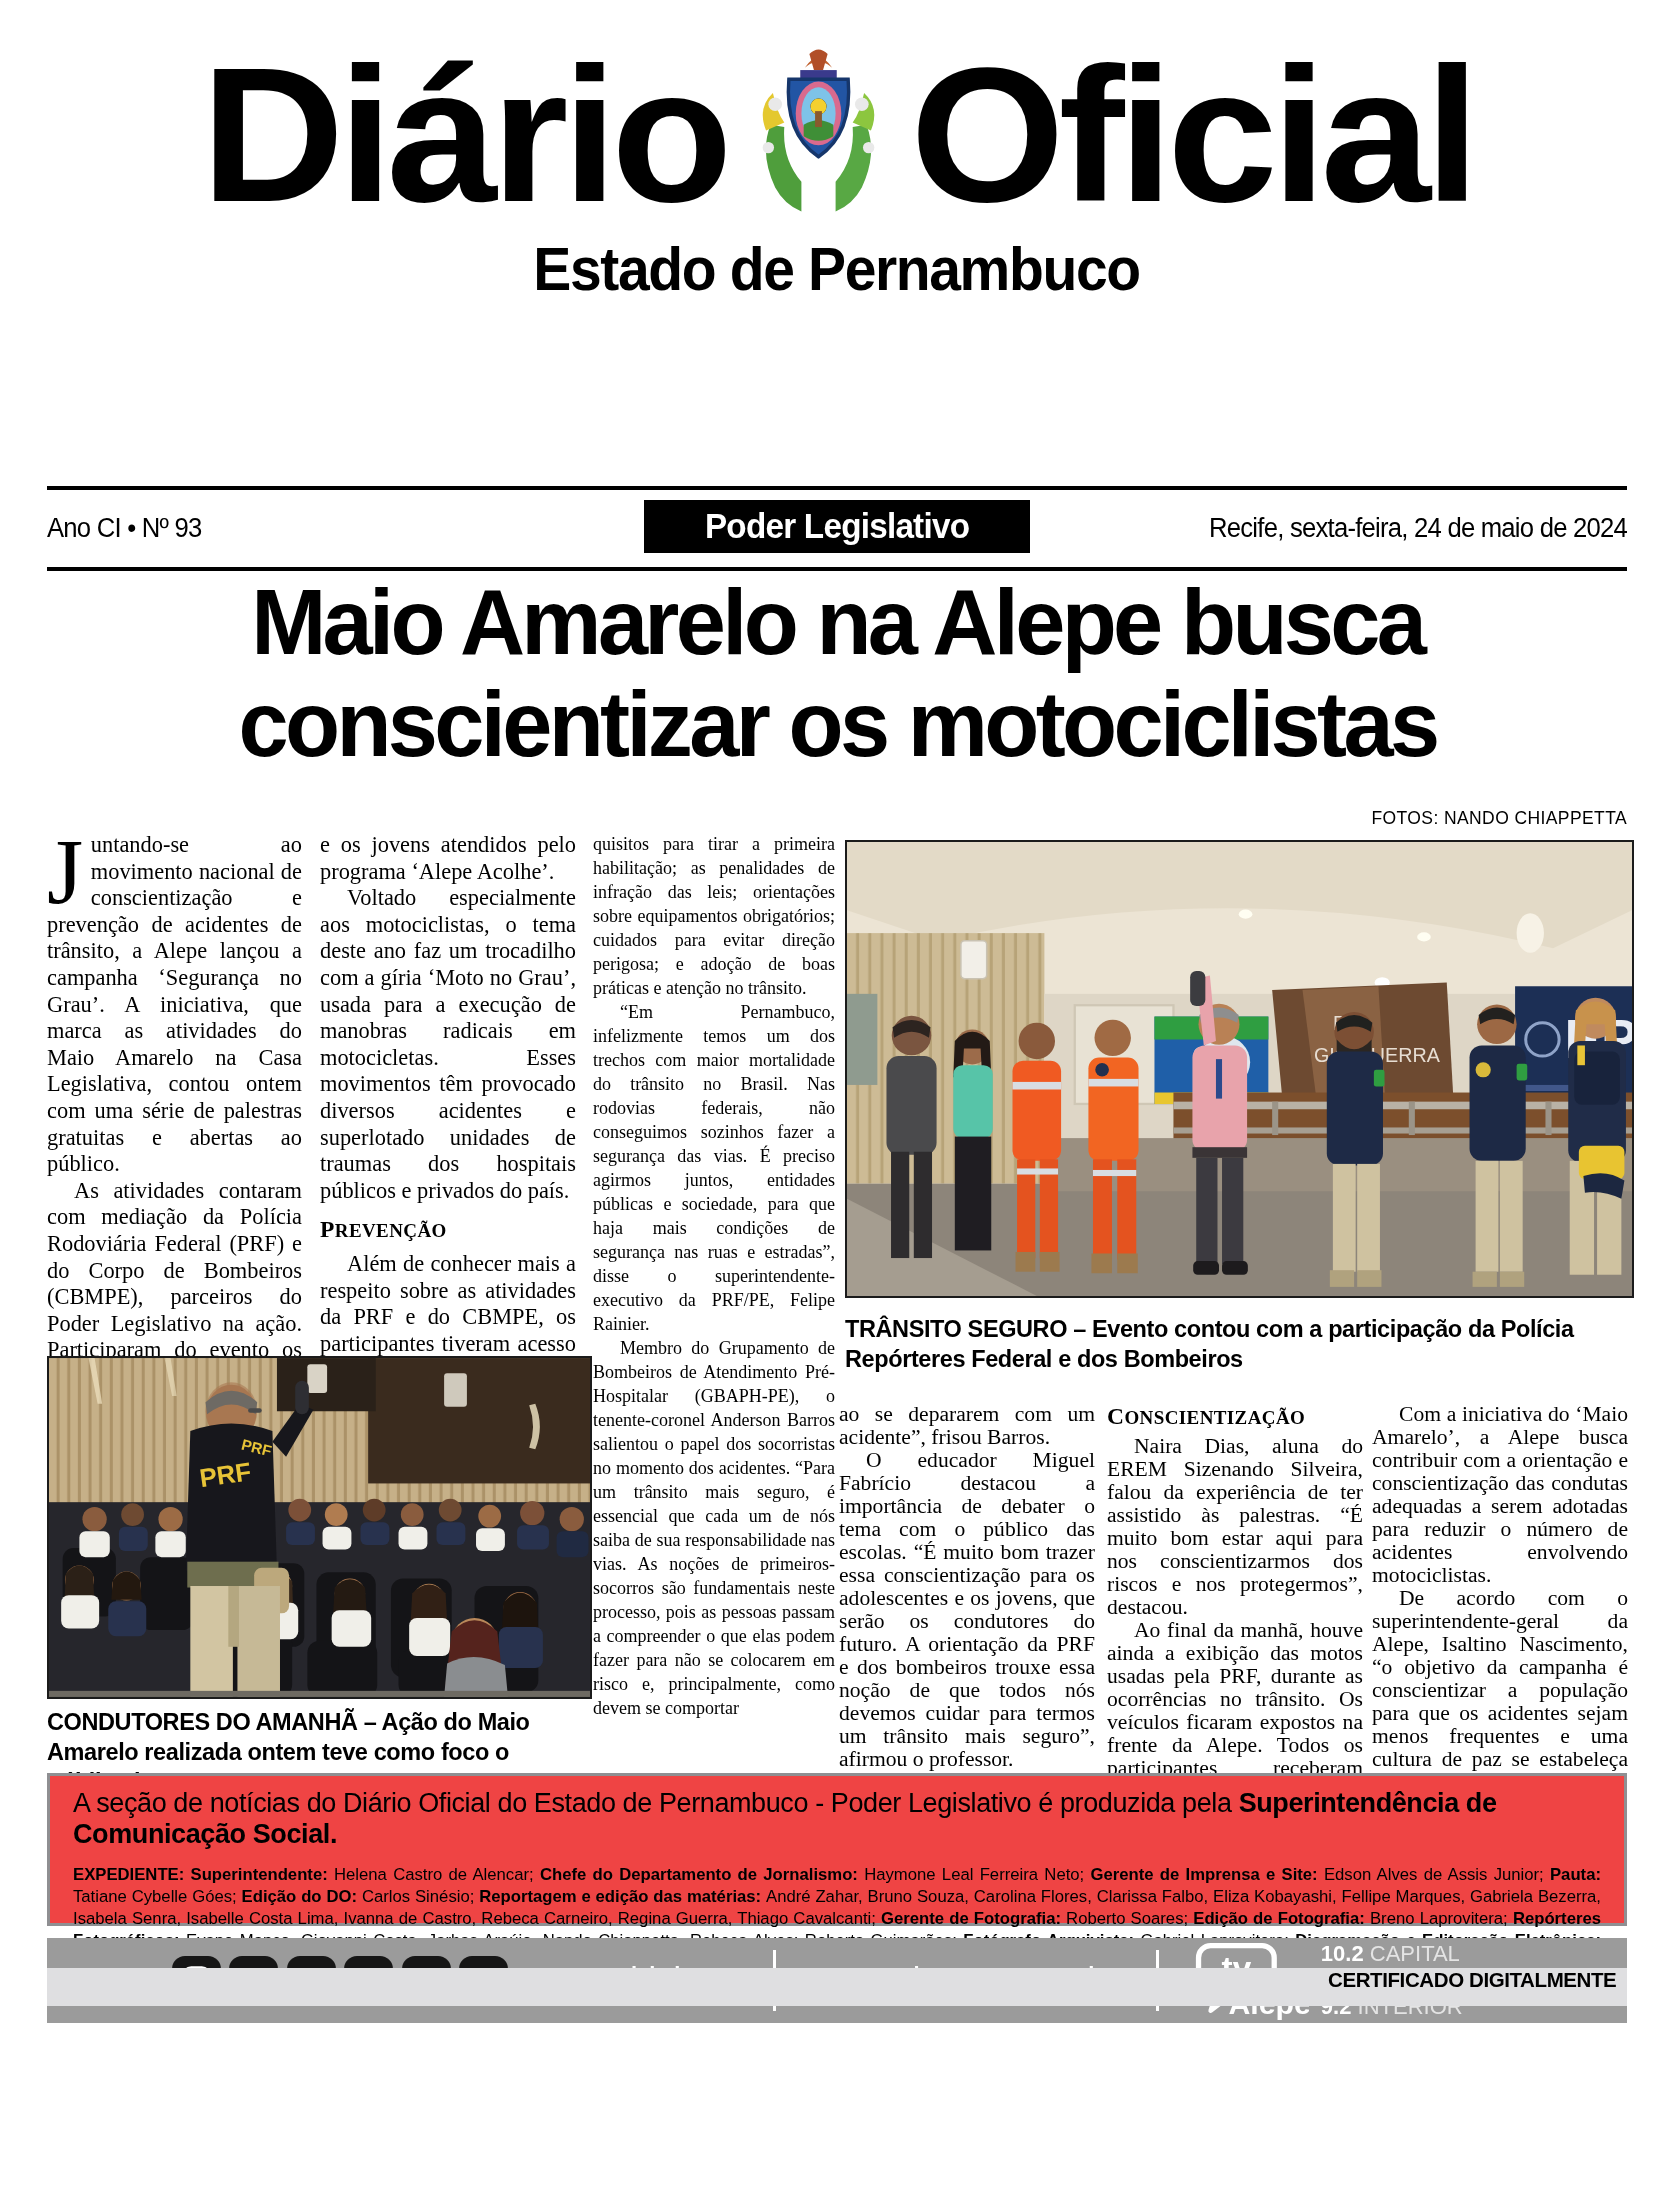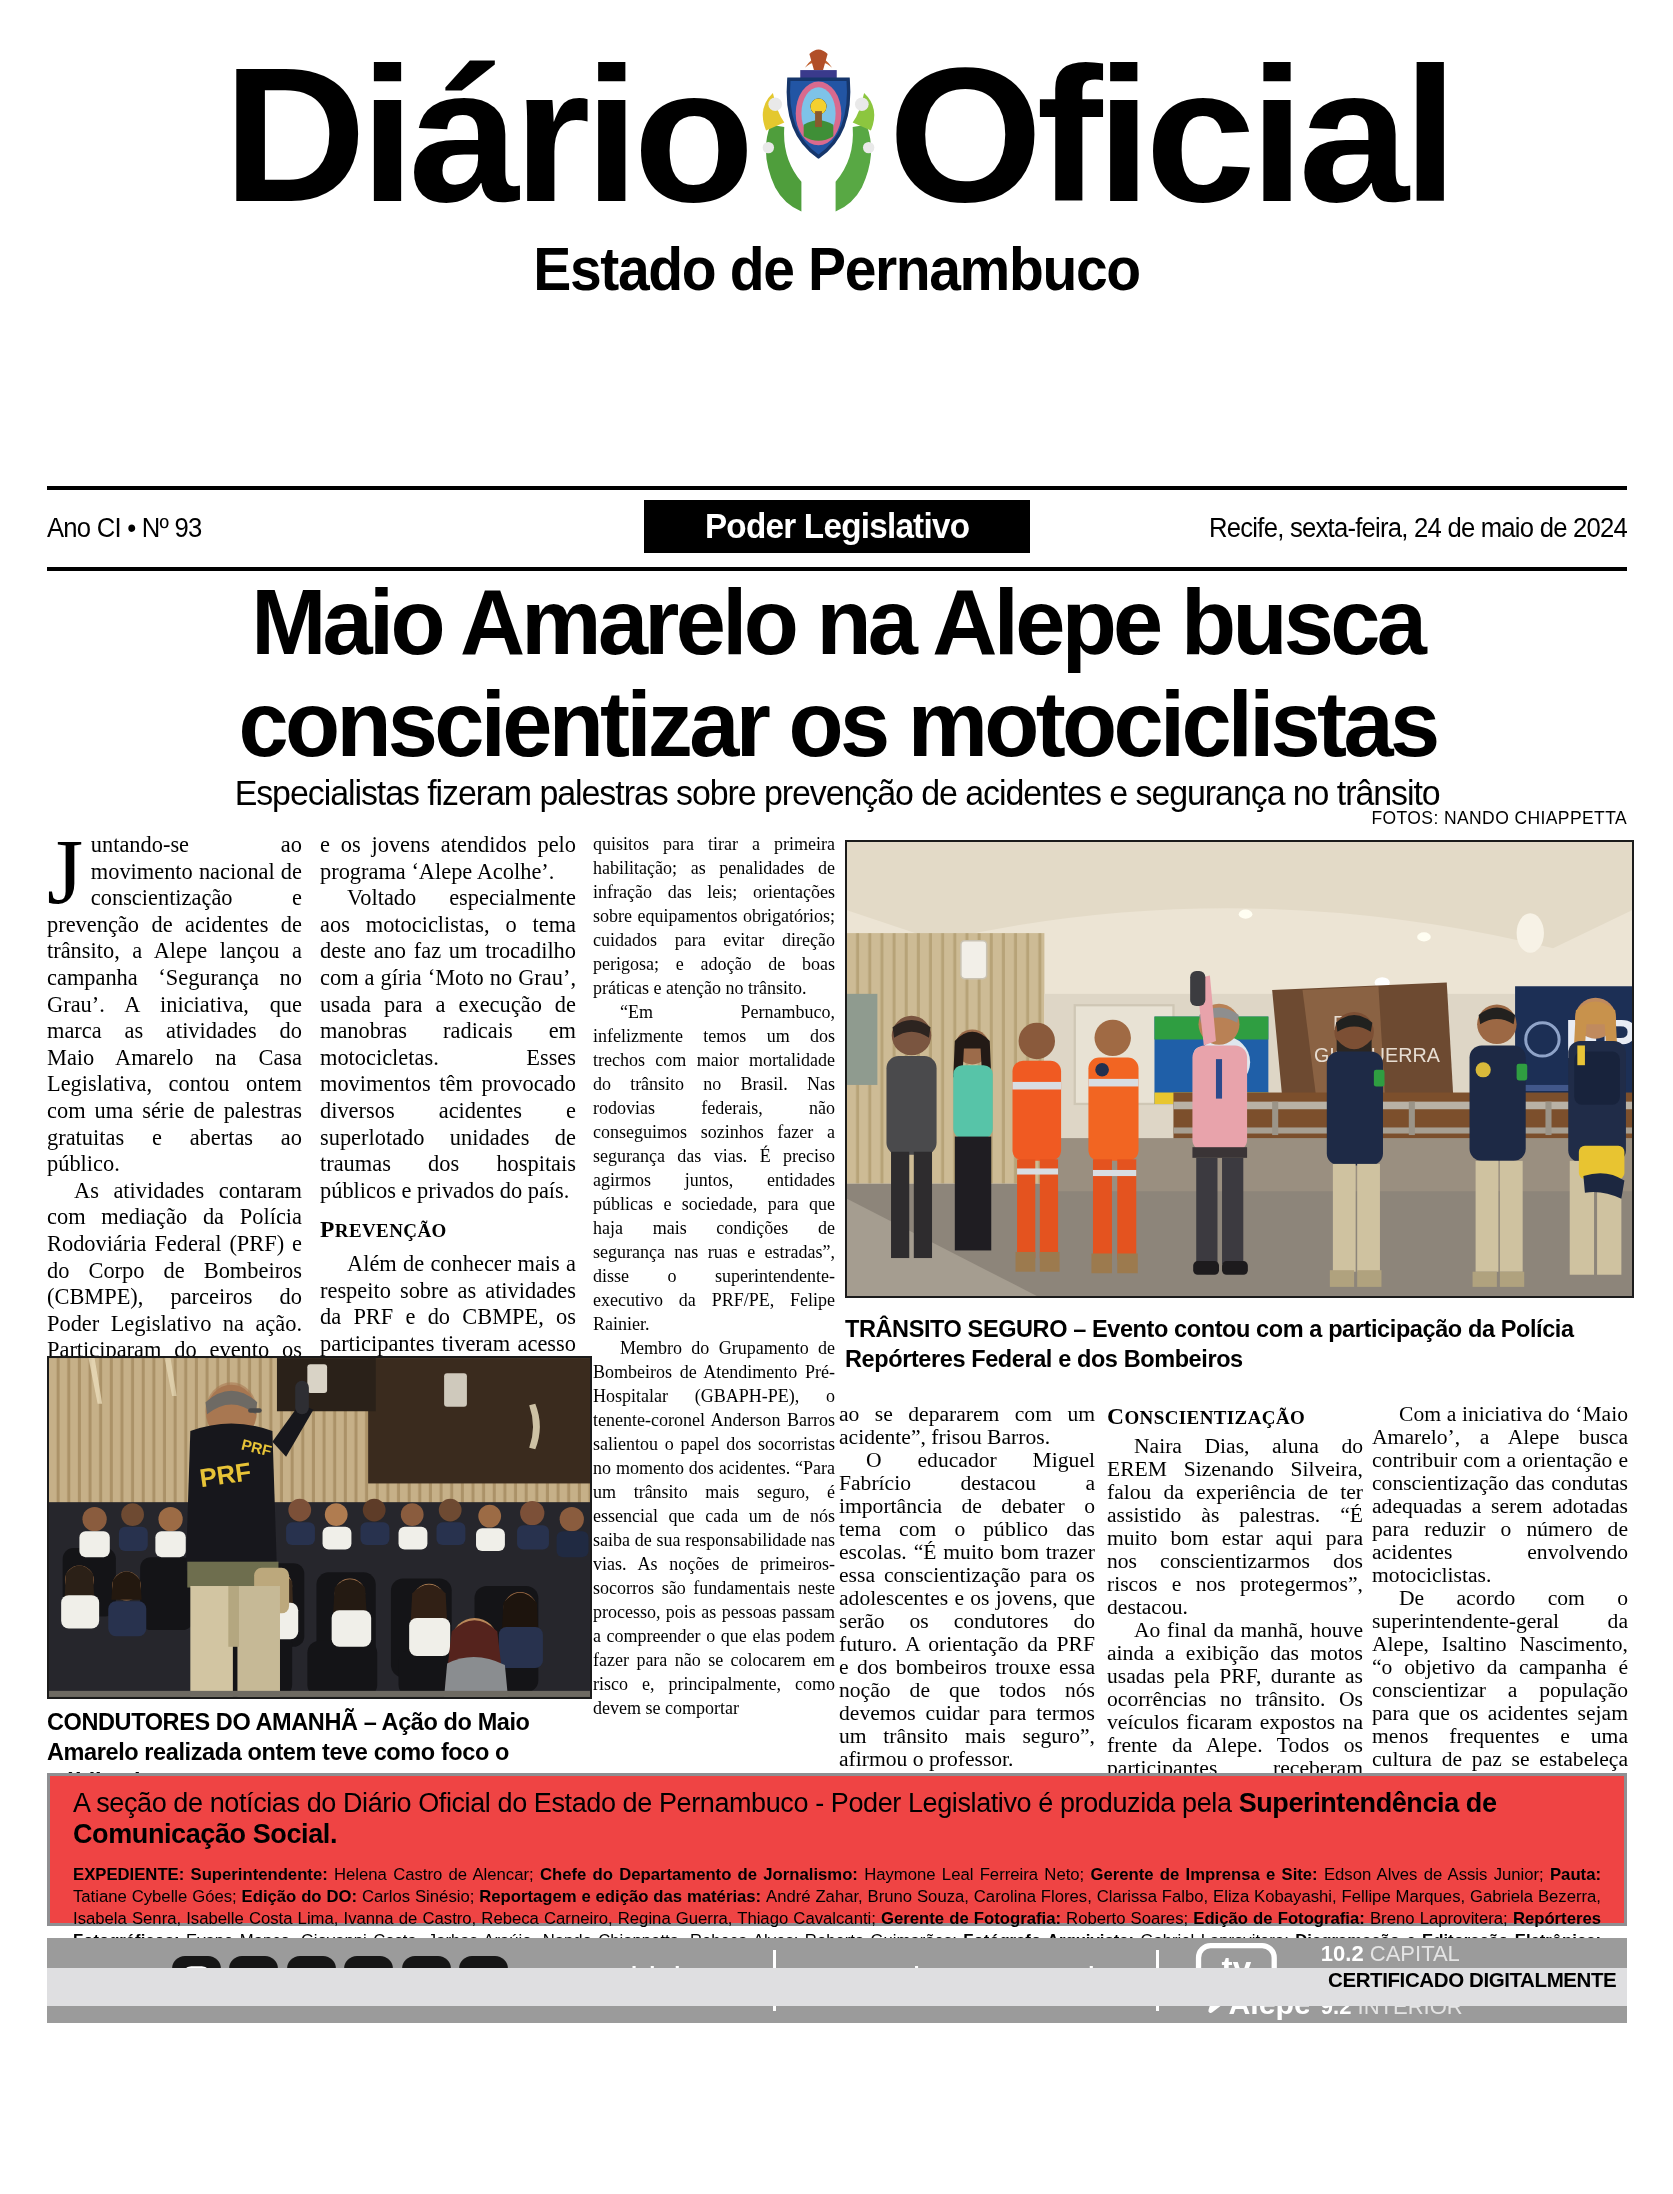--- a/index.html
+++ b/index.html
@@ -1,21 +1,21 @@
 <!DOCTYPE html>
 <html lang="pt-BR" style="font-size:12px"><head>
 <meta charset="utf-8">
 <style>
   html,body{margin:0;padding:0;background:#fff;}
   .page{position:relative;width:1674px;height:2194px;background:#fff;color:#000;
         font-family:"Liberation Sans","DejaVu Sans",sans-serif;overflow:hidden;}
 
   
   .masthead{position:absolute;top:39px;left:0;width:100%;text-align:center;}
-  .masthead-line{display:flex;justify-content:center;align-items:center;gap:12px;line-height:1;}
+  .masthead-line{display:flex;justify-content:center;align-items:center;gap:34px;line-height:1;}
   .masthead-word{font-size:191px;font-weight:bold;letter-spacing:-6px;line-height:1;
                  display:inline-block;transform:scaleX(1.04);}
   .crest{width:137px;height:171px;margin-top:-7.6px;}
   .masthead-sub{margin-top:3px;}
   .masthead-sub span{display:inline-block;font-size:62px;font-weight:bold;letter-spacing:-1.5px;transform:scaleX(0.92);}
 
   
   .rule{position:absolute;left:47px;width:1580px;height:3.8px;background:#000;}
   .rule-top{top:486px;} .rule-bottom{top:567px;}
   .infobar{position:absolute;top:495px;left:47px;width:1580px;height:67px;}
@@ -130,21 +130,20 @@
       <span>Poder Legislativo</span>
     </div>
     <div class="dateline">Recife, sexta-feira, 24 de maio de 2024</div>
   </div>
   <div class="rule rule-bottom"></div>
 
   <div class="headline">
     <span>Maio Amarelo na Alepe busca</span><br>
     <span>conscientizar os motociclistas</span>
   </div>
-  <div class="subheadline"><span>Especialistas fizeram palestras sobre prevenção de acidentes e segurança no trânsito</span></div>
   <div class="photo-credit">FOTOS: NANDO CHIAPPETTA</div>
 
   <div class="article">
 
     <div class="col colA c1">
       <p><span class="dropcap">J</span><span>untando-se ao movimento nacional de conscientização e prevenção de acidentes de trânsito, a Alepe lançou a campanha ‘Segurança no Grau’. A iniciativa, que marca as atividades do Maio Amarelo na Casa Legislativa, contou ontem com uma série de palestras gratuitas e abertas ao público.</span></p>
       <p>As atividades contaram com mediação da Polícia Rodoviária Federal (PRF) e do Corpo de Bombeiros (CBMPE), parceiros do Poder Legislativo na ação. Participaram do evento os estudantes e professores do EREM Sizenando Silveira</p>
     </div>
 
     <div class="col colA c2">

